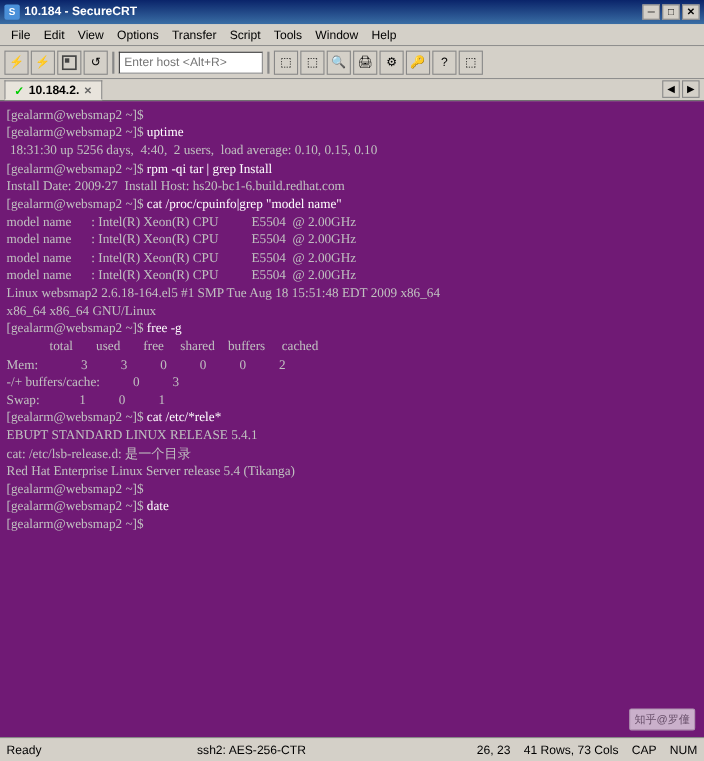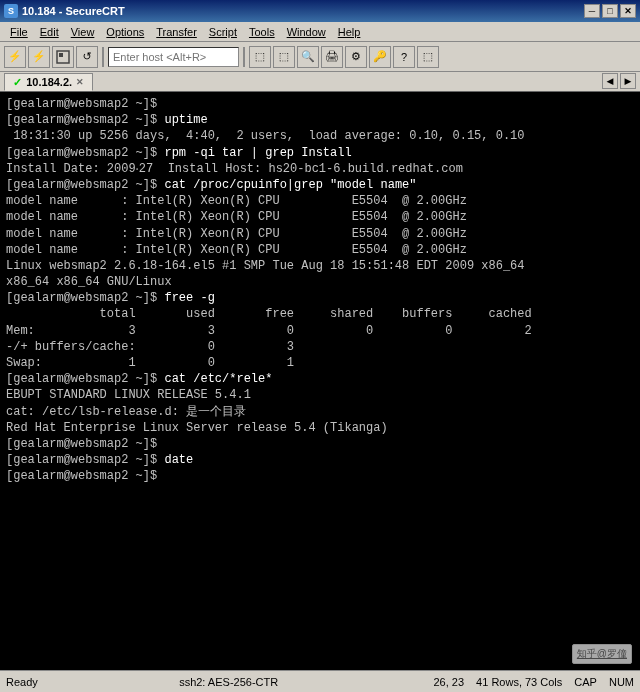--- a/index.html
+++ b/index.html
@@ -63,21 +63,20 @@
       height: 20px;
       display: flex;
       align-items: center;
       padding: 0 4px;
       border-bottom: 1px solid #888;
       font-size: 11px;
     }
     .menu-item {
       padding: 2px 6px;
       cursor: pointer;
-      text-decoration: underline;
     }
 
     
     .toolbar {
       background: #d4d0c8;
       height: 30px;
       display: flex;
       align-items: center;
       padding: 2px 4px;
       gap: 2px;
@@ -149,23 +148,23 @@
       border: 1px solid #888;
       display: flex;
       align-items: center;
       justify-content: center;
       font-size: 9px;
       cursor: pointer;
     }
 
     
     .terminal {
-      background: #000000;
+      background: #701a75;
       color: #c0c0c0;
-      font-family: Liberation Mono, monospace;
+      font-family: Liberation Serif, serif;
       font-size: 12px;
       padding: 4px 6px;
       height: calc(692px - 22px - 20px - 30px - 20px - 22px);
       overflow: hidden;
       line-height: 1.35;
     }
     .terminal .prompt { color: #c0c0c0; }
     .terminal .cmd { color: #ffffff; }
     .terminal .output { color: #c0c0c0; }
 
@@ -193,21 +192,20 @@
       right: 8px;
       opacity: 0.7;
     }
     .watermark-box {
       background: #f0f0f0;
       border: 1px solid #ccc;
       padding: 2px 4px;
       font-size: 10px;
       color: #666;
       border-radius: 2px;
-      text-decoration: underline;
     }
 
     .terminal-line { white-space: pre; }
   </style>
 </head>
 <body>
 
 <div class="title-bar">
   <div class="title-bar-left">
     <div class="title-icon">S</div>

